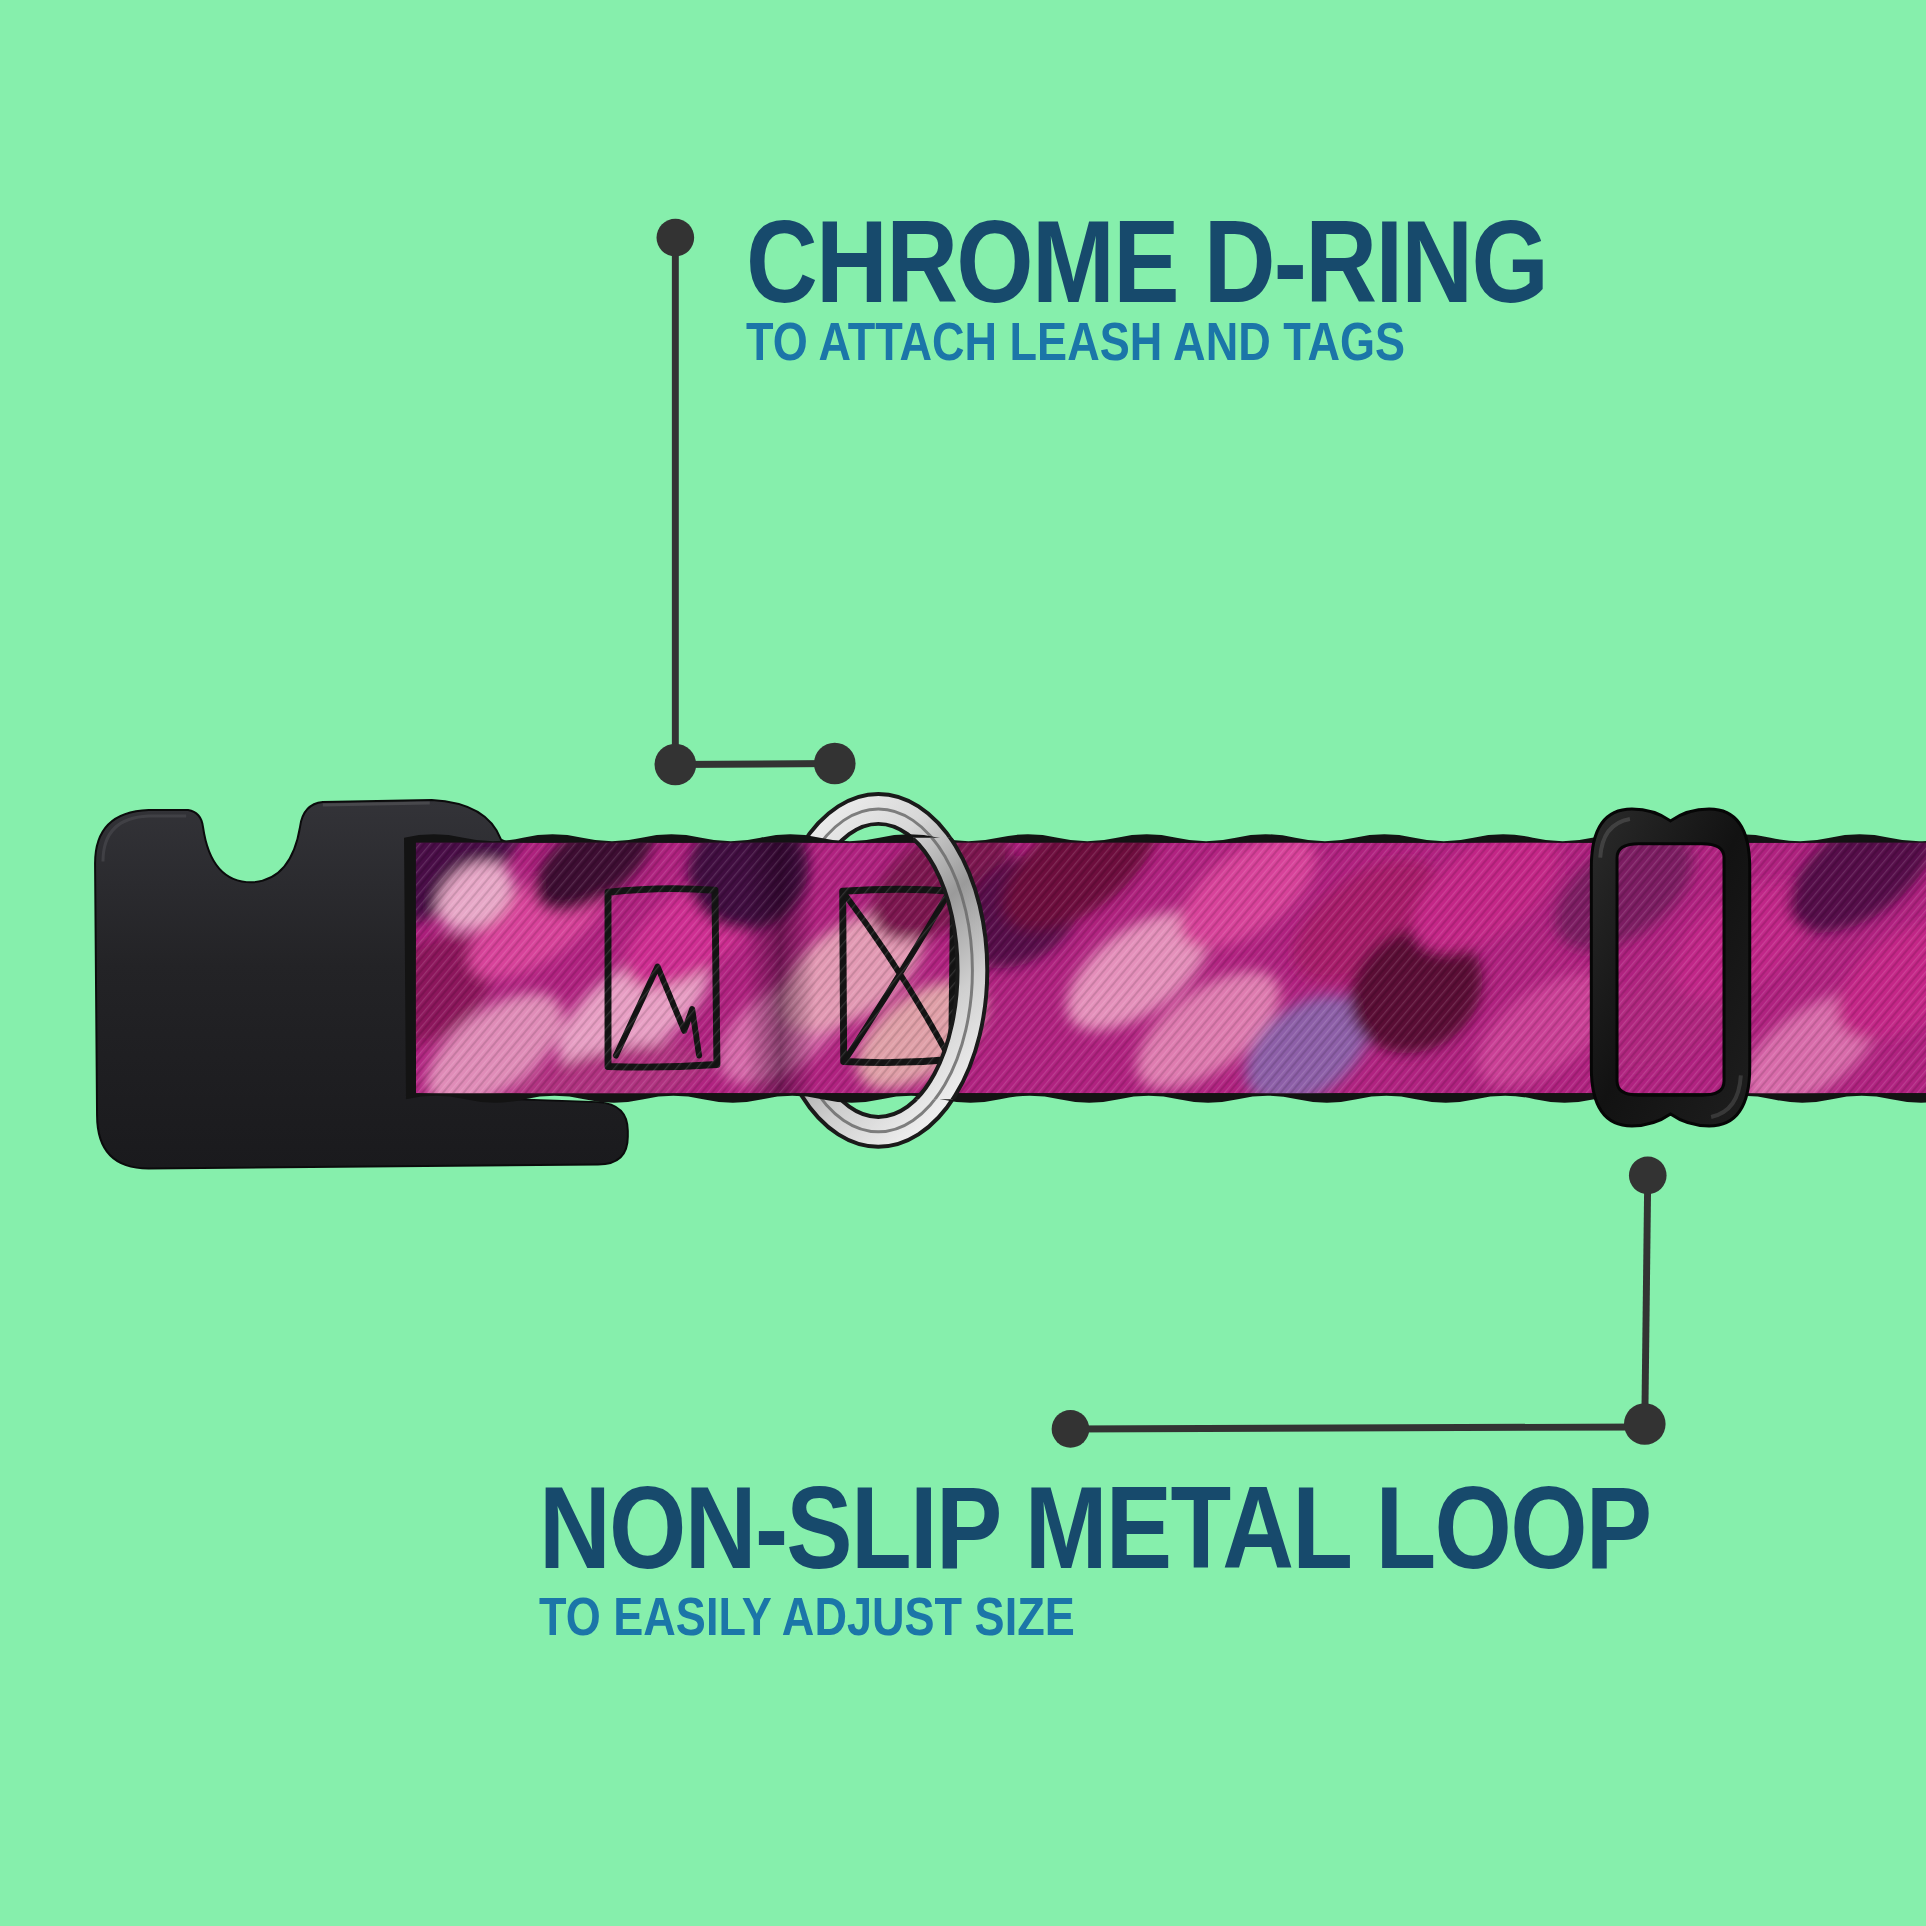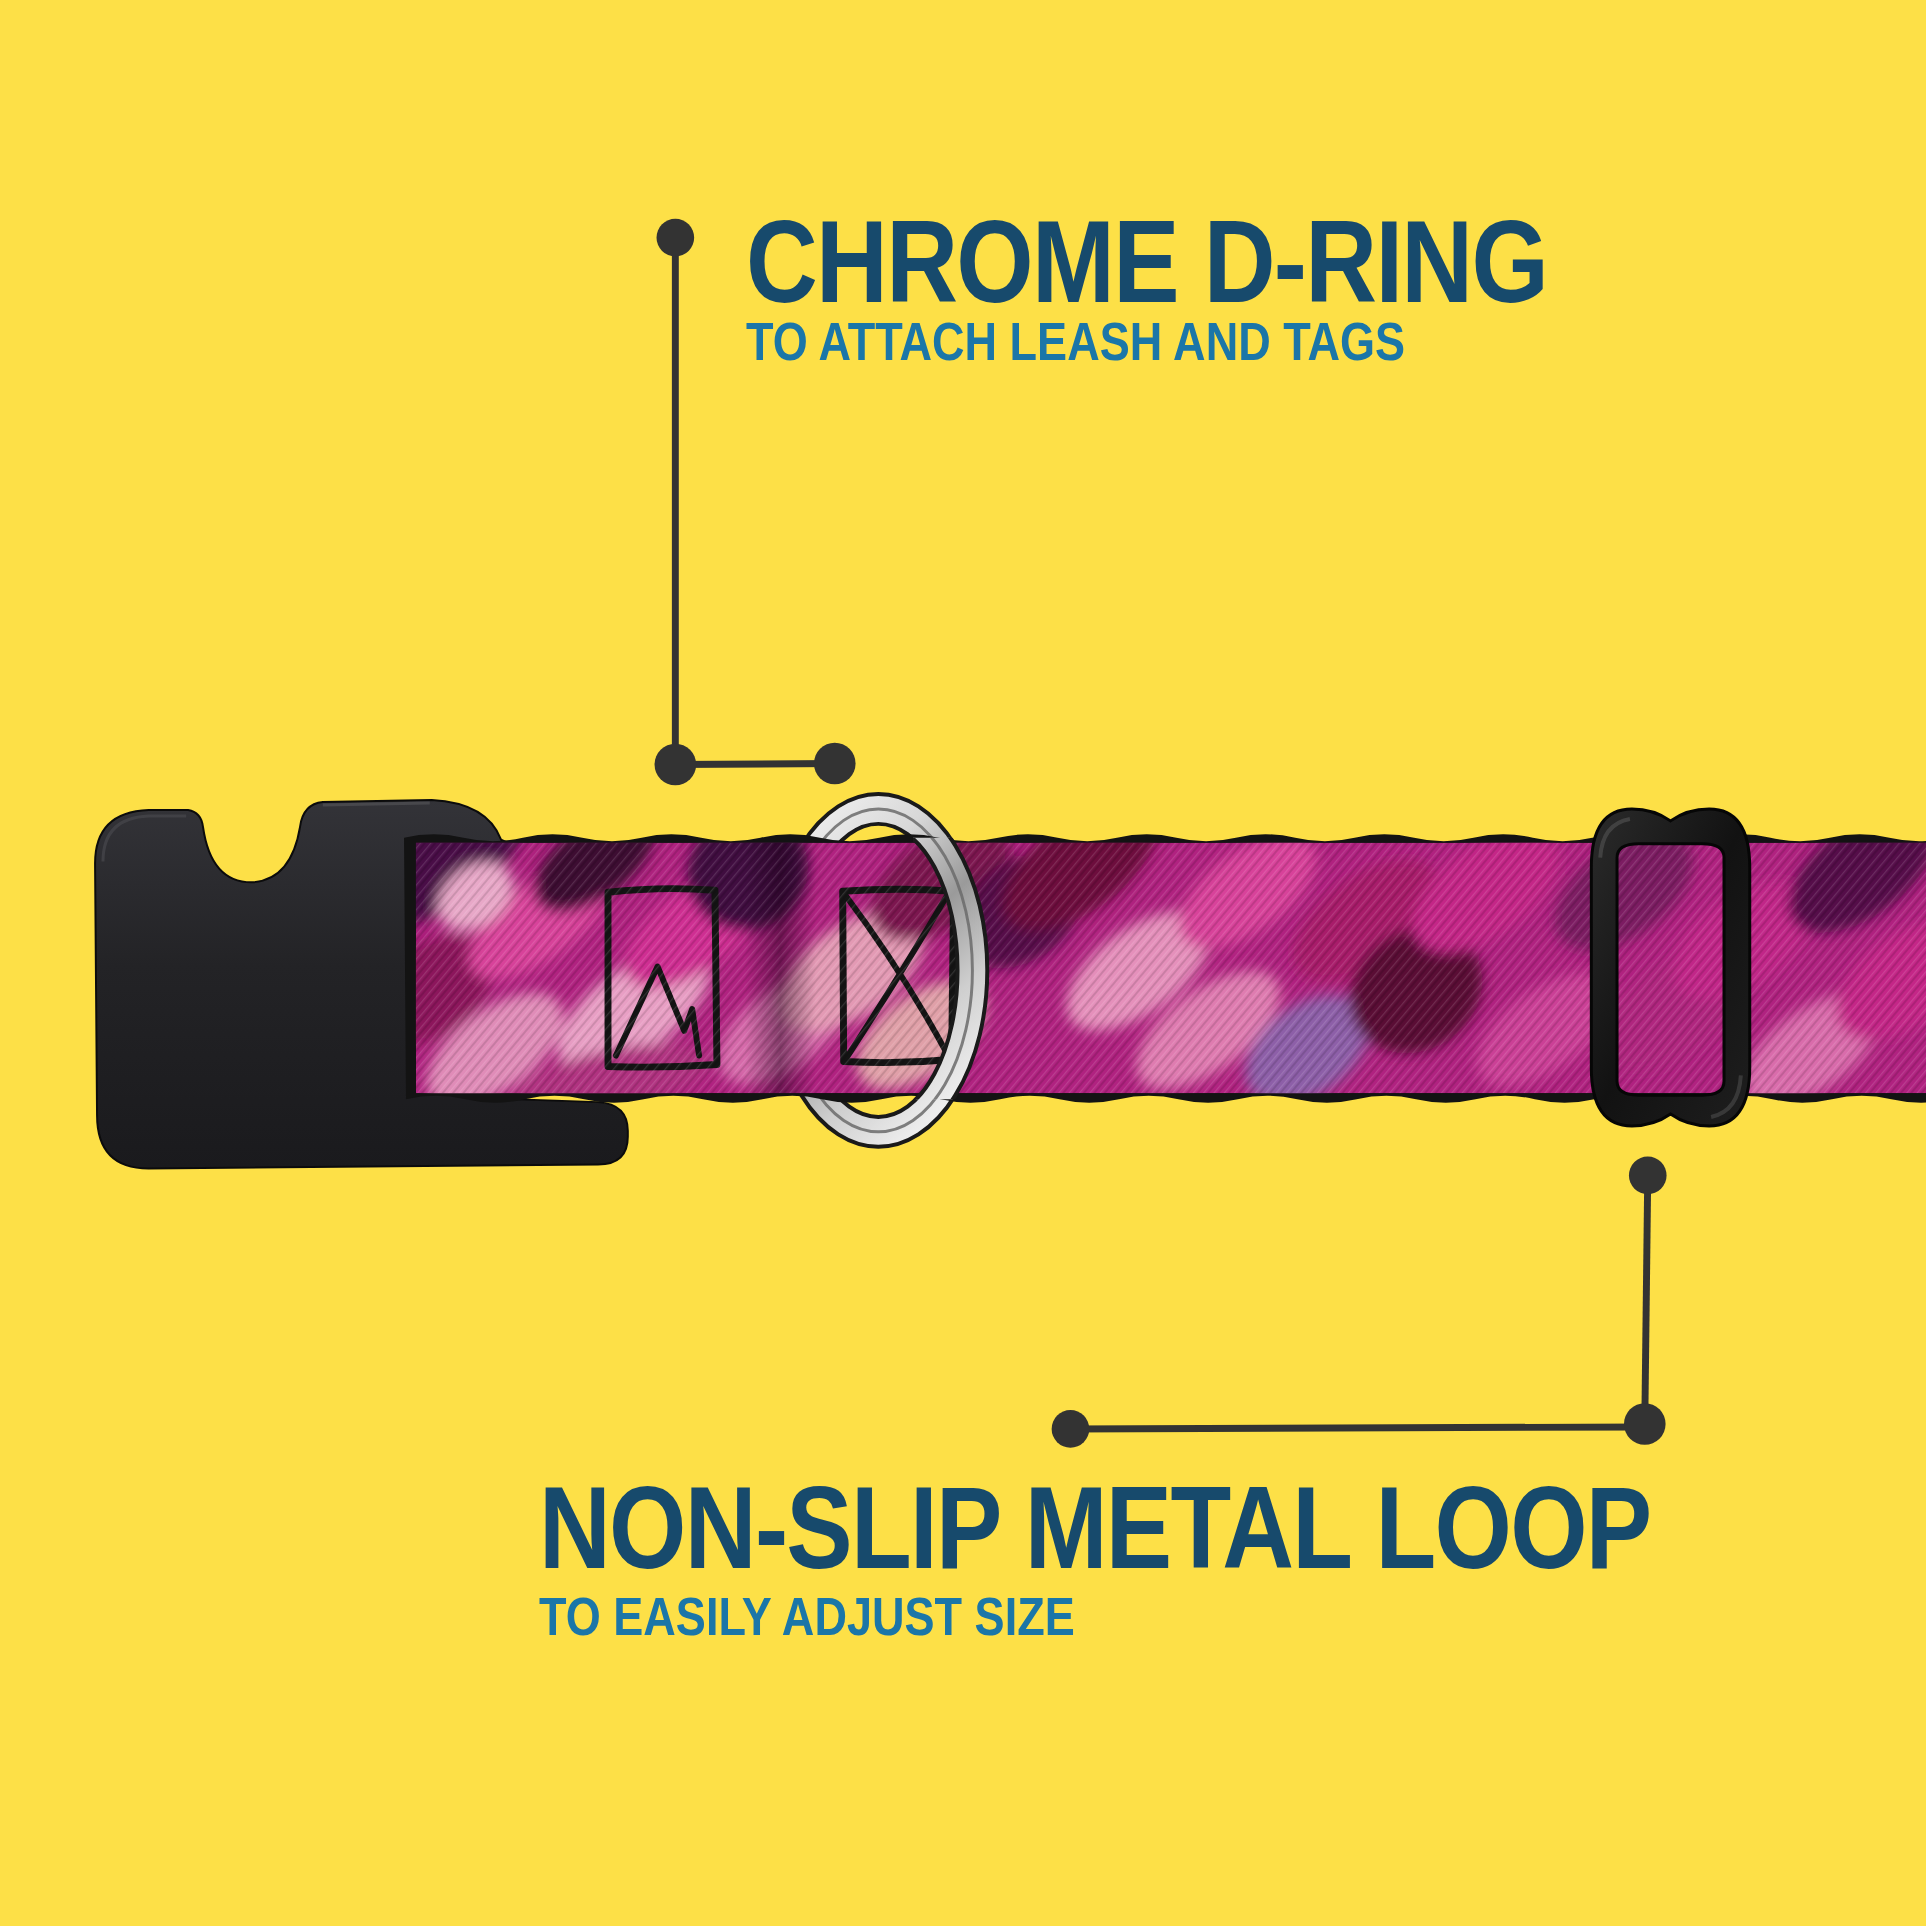--- a/index.html
+++ b/index.html
@@ -1,20 +1,20 @@
 <!DOCTYPE html>
 <html><head>
 <meta charset="utf-8">
 <style>
   html,body{margin:0;padding:0;background:#fff;}
   .canvas{
     position:relative;
     width:1927px;
     height:1927px;
-    background:#fde047;
+    background:#86efac;
     overflow:hidden;
     font-family:"Liberation Sans", sans-serif;
   }
   .collar-svg{position:absolute;left:0;top:0;width:1927px;height:1927px;}
   .callout-title{
     position:absolute;
     font-weight:700;
     font-size:117px;
     letter-spacing:-2px;
     line-height:1;

